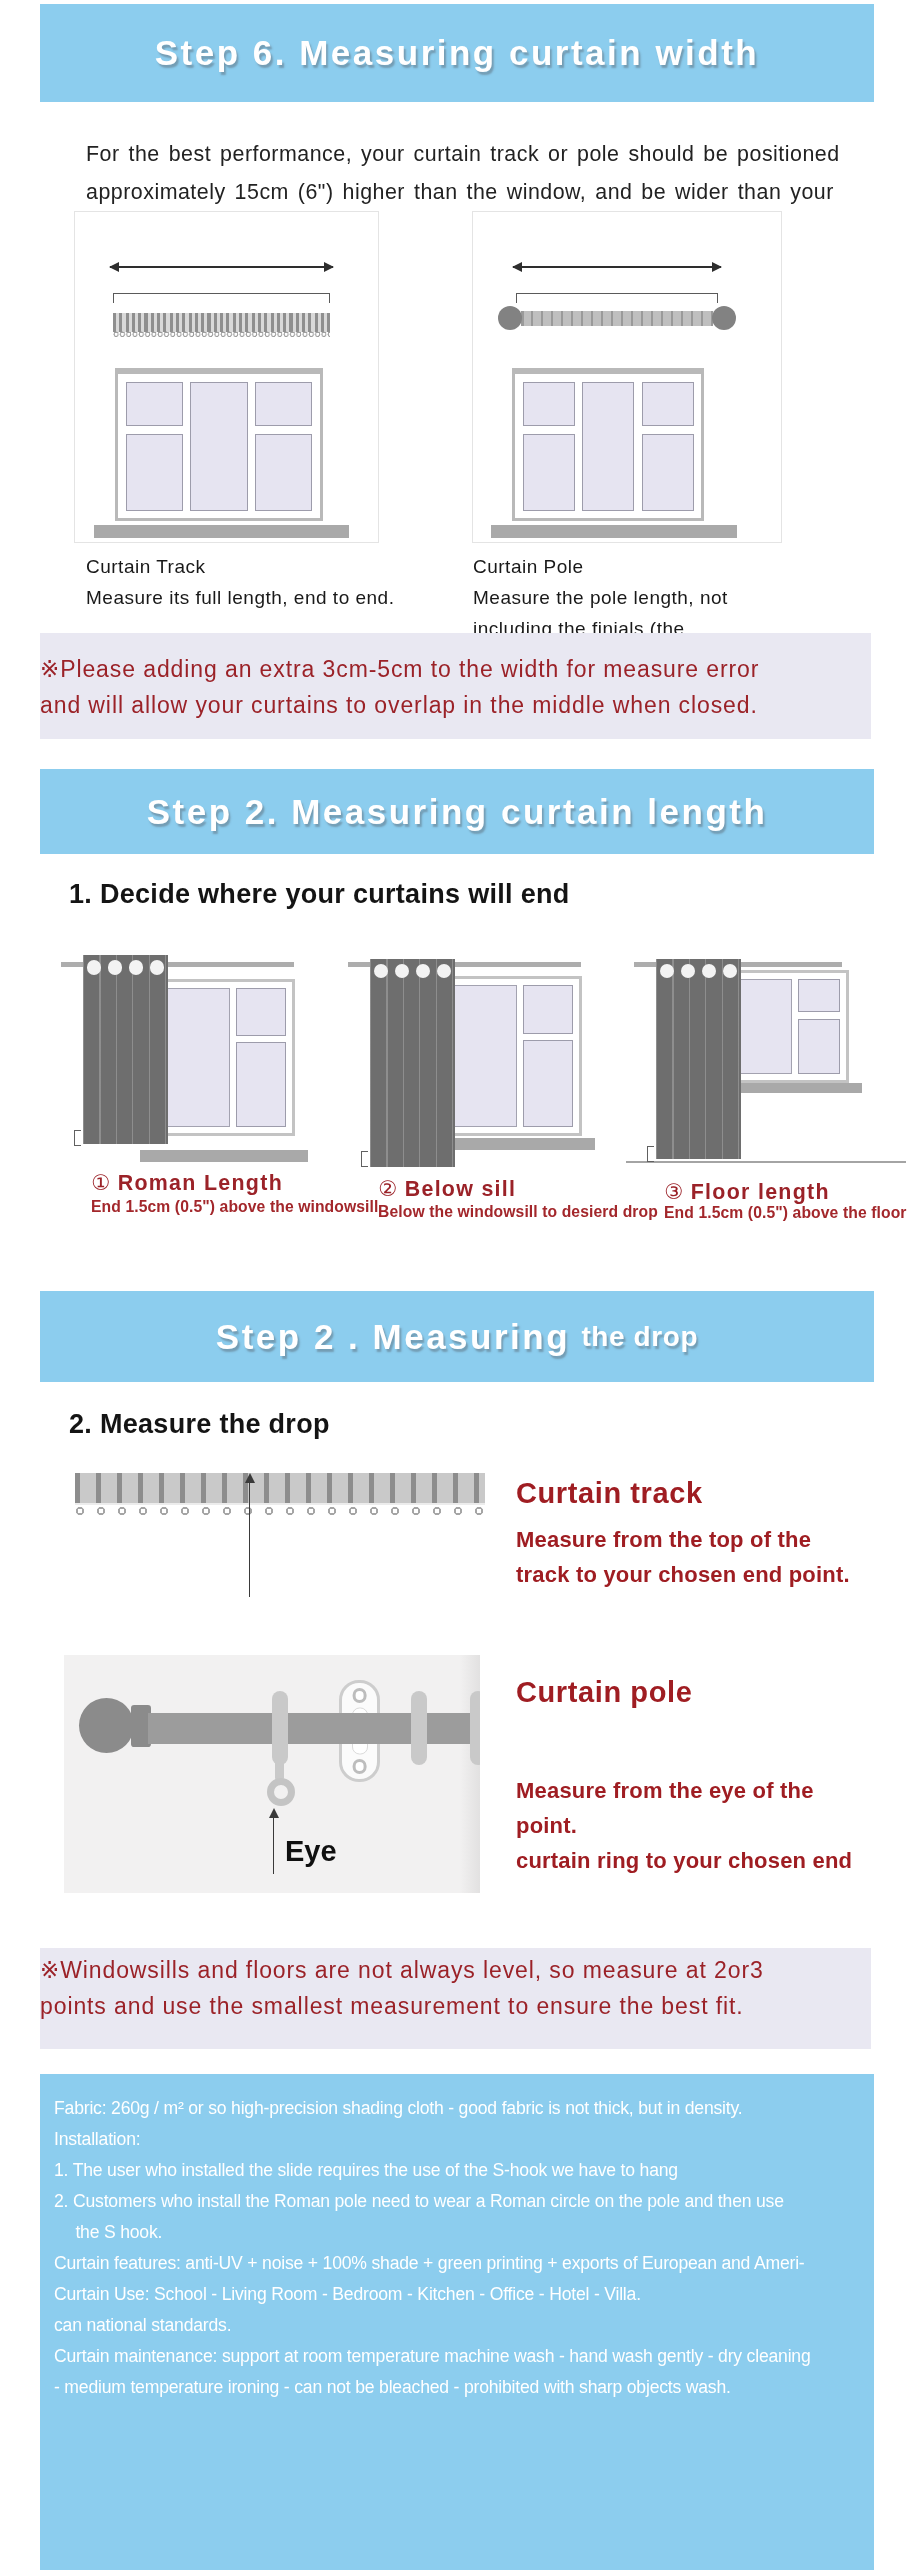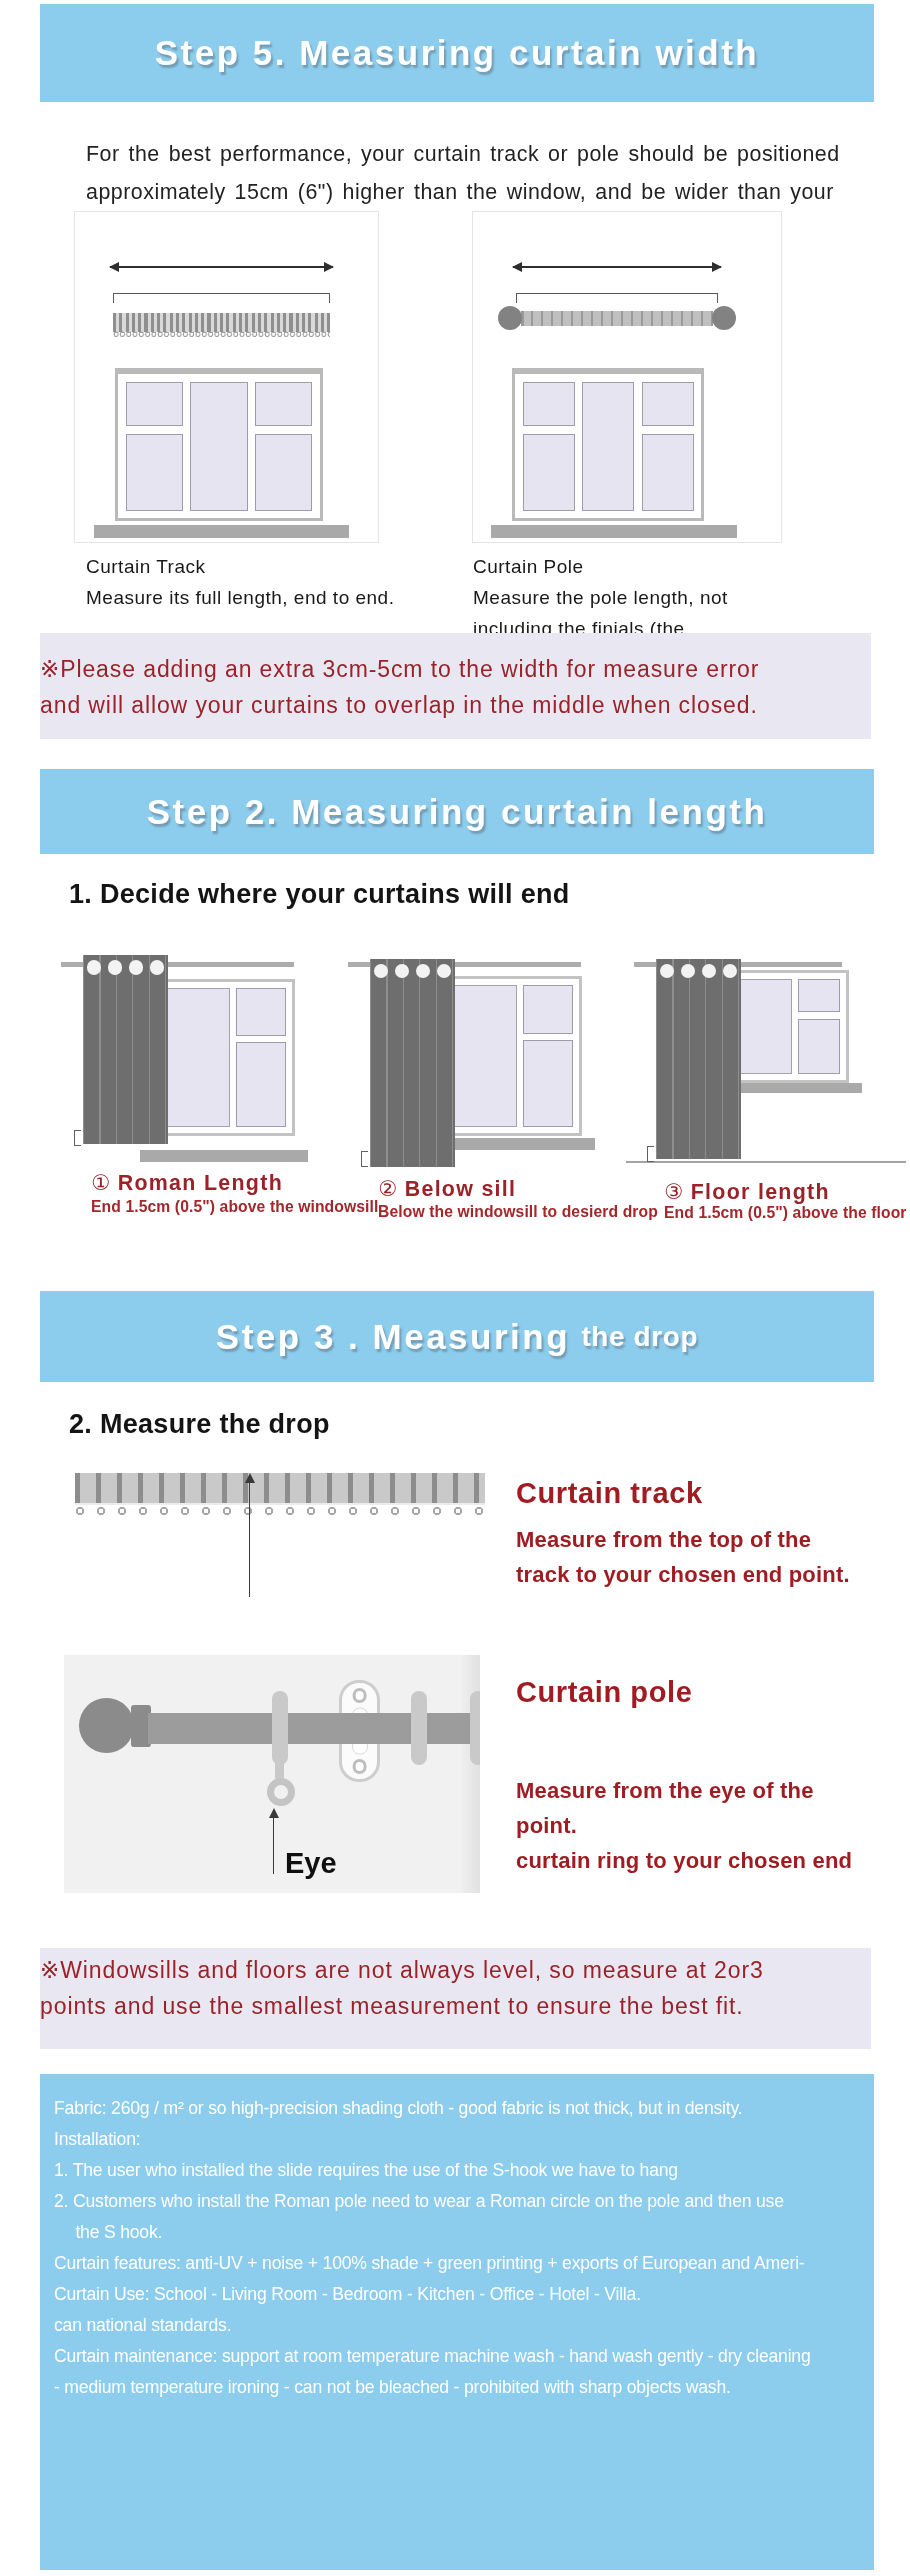--- a/index.html
+++ b/index.html
@@ -113,35 +113,35 @@
   .eye-ring{position:absolute;left:203px;top:123px;width:14px;height:14px;border-radius:50%;
     border:7px solid #c4c4c4;background:#f2f1f1;z-index:3;}
   .plate{position:absolute;left:275px;top:25px;width:35px;height:96px;background:#fbfbfb;
     border:3.8px solid #cdcdcd;border-radius:20px;z-index:1;}
   .screw{position:absolute;left:50%;transform:translateX(-50%);width:8.8px;height:8.8px;border:3.1px solid #bdbdbd;
     border-radius:50%;background:#fff;}
   .screw.topS{top:5px;} .screw.botS{bottom:5px;}
   .slot{position:absolute;left:50%;top:50%;transform:translate(-50%,-50%);width:14px;height:45px;
     background:#ffffff;border:1.9px solid #dadada;border-radius:7.5px;}
   #eyeArrow{left:209px;top:162px;height:57px;}
-  .eye-label{position:absolute;left:221px;top:192px;font-size:29px;font-weight:bold;color:#101010;}
+  .eye-label{position:absolute;left:221px;top:180px;font-size:29px;font-weight:bold;color:#101010;}
 
   
   .info{position:absolute;top:2074px;left:40px;width:834px;height:496px;background:#8ccdee;
     box-sizing:border-box;padding:19px 6.3px 0 14px;}
   .iline{margin:0;font-size:17.6px;line-height:31px;color:#ffffff;letter-spacing:-0.2px;white-space:nowrap;}
   .iline.indent{padding-left:21.4px;}
 </style>
 </head>
 <body>
 
 <div id="page">
 
   <div class="banner" id="banner1">
-    <span class="banner-text">Step 5. Measuring curtain width</span>
+    <span class="banner-text">Step 6. Measuring curtain width</span>
   </div>
 
   <div class="intro">
     <div>For the best performance, your curtain track or pole should be positioned</div>
     <div>approximately 15cm (6") higher than the window, and be wider than your</div>
   </div>
 
   <div class="fig-box" id="figTrack">
     <div class="harrow" style="top:54px;left:35px;right:45px;"></div>
     <div class="hbracket" style="top:81px;left:38px;right:48px;"></div>
@@ -276,21 +276,21 @@
     </div>
     <div class="floor" style="top:210px;left:0px;width:280px;height:1.9px;"></div>
     <div class="cbracket" style="top:195px;left:21.4px;"></div>
     <div class="opt-cap" style="top:228px;">
       <span class="num">③</span><span>Floor length</span>
     </div>
     <div class="opt-desc" style="top:253px;">End 1.5cm (0.5") above the floor</div>
   </div>
 
   <div class="banner" id="banner3">
-    <span class="banner-text">Step 3 . Measuring</span>
+    <span class="banner-text">Step 2 . Measuring</span>
     <span class="banner-sub">the drop</span>
   </div>
 
   <div class="black-heading" id="hStep3">2. Measure the drop</div>
 
   <div class="big-track"></div>
   <div class="big-hooks"></div>
   <div class="uarrow" id="trackArrow"></div>
   <div class="side-title" id="trackTitle">Curtain track</div>
   <div class="side-para" id="trackPara">

